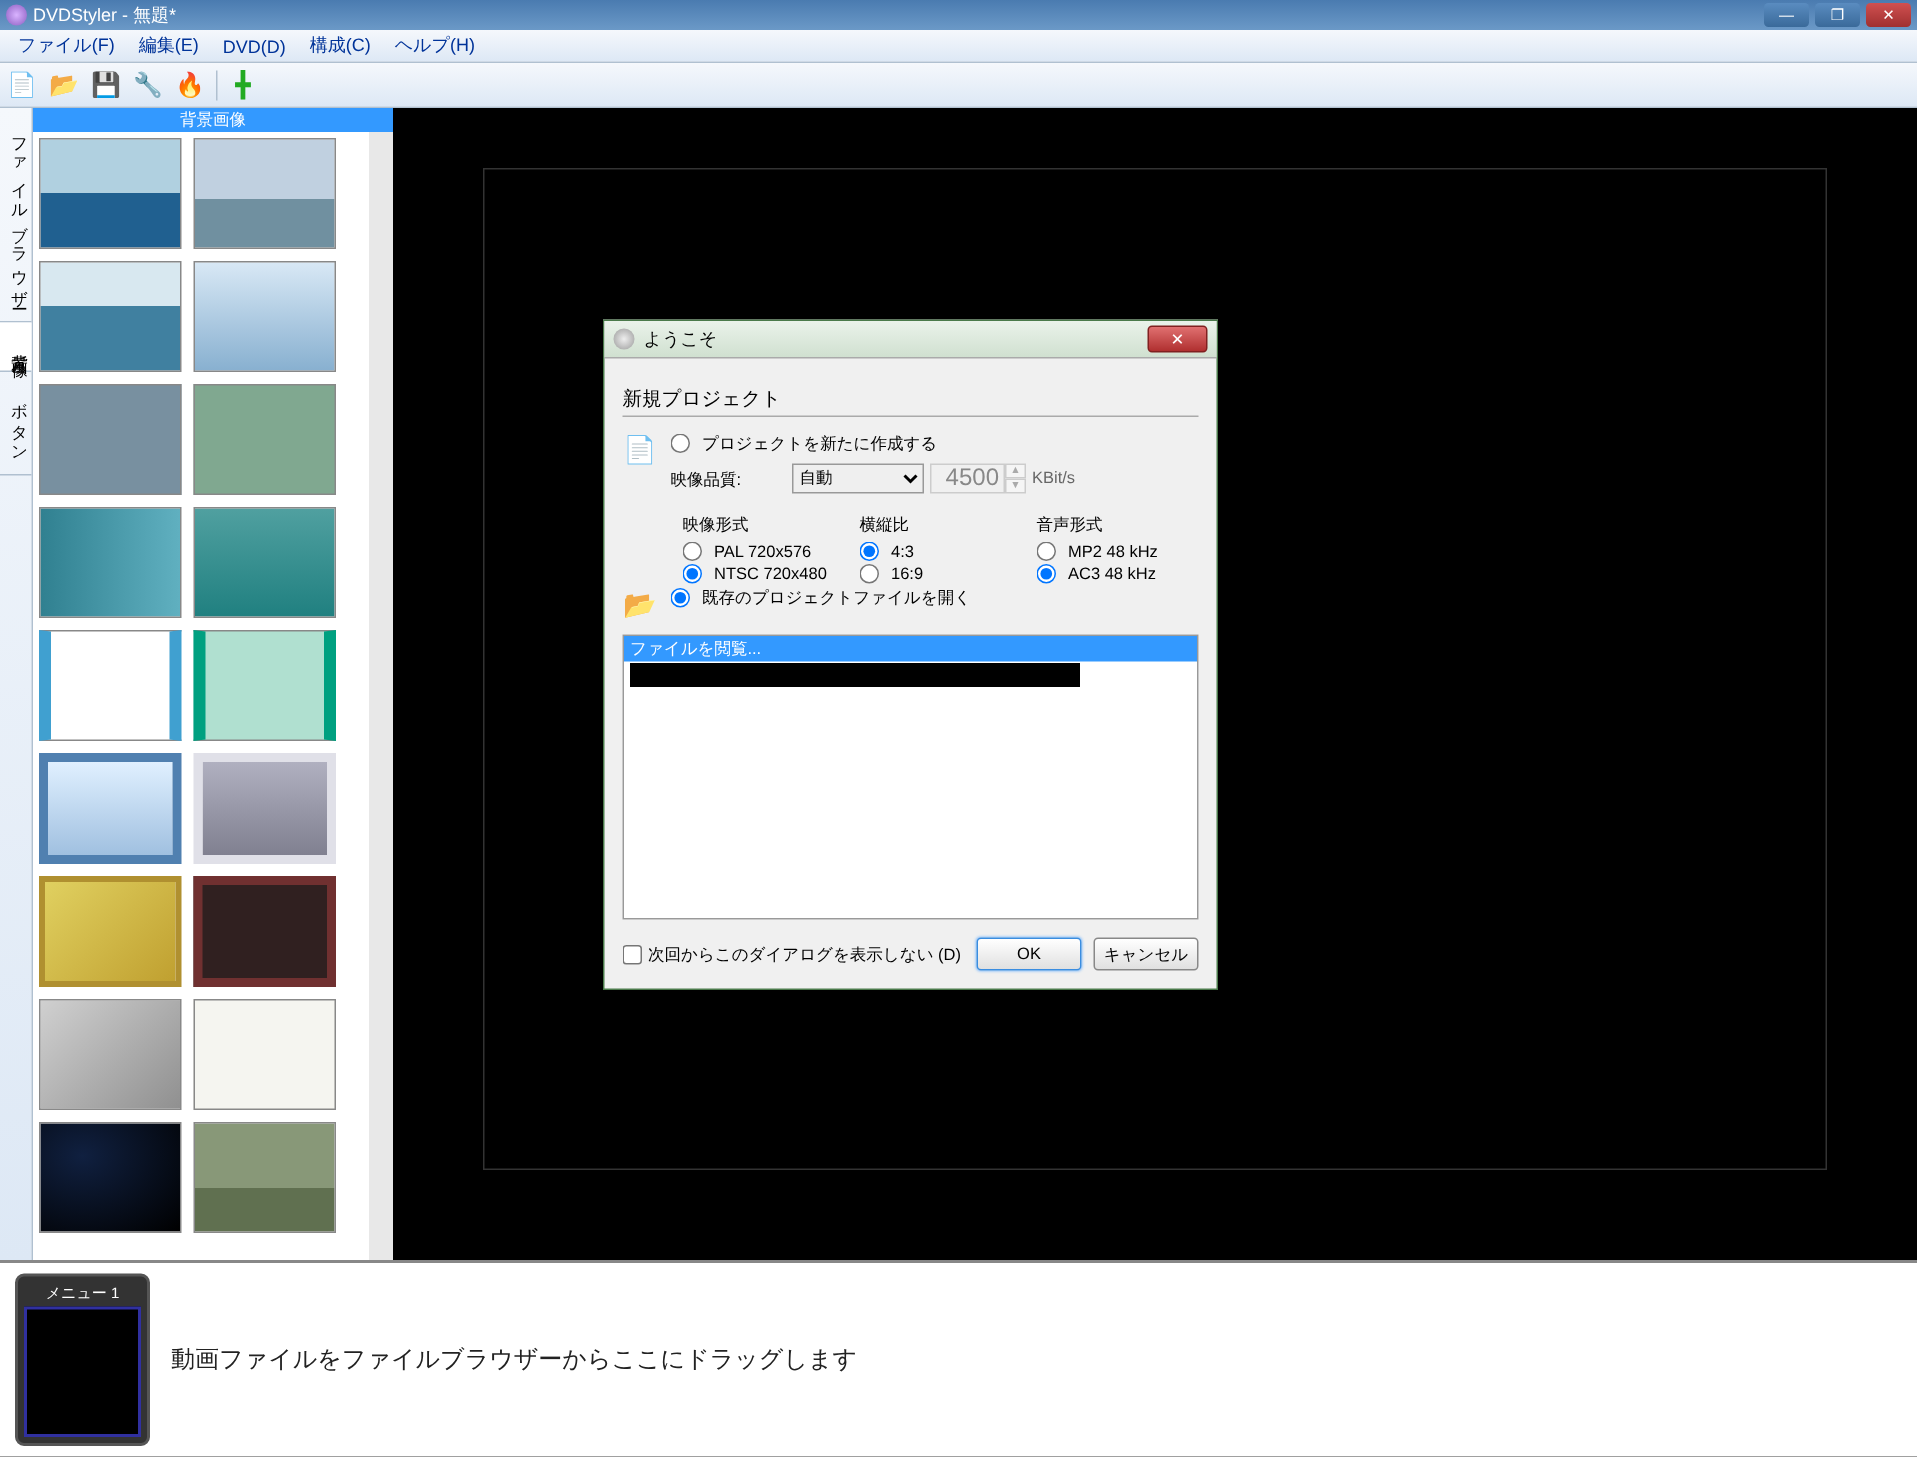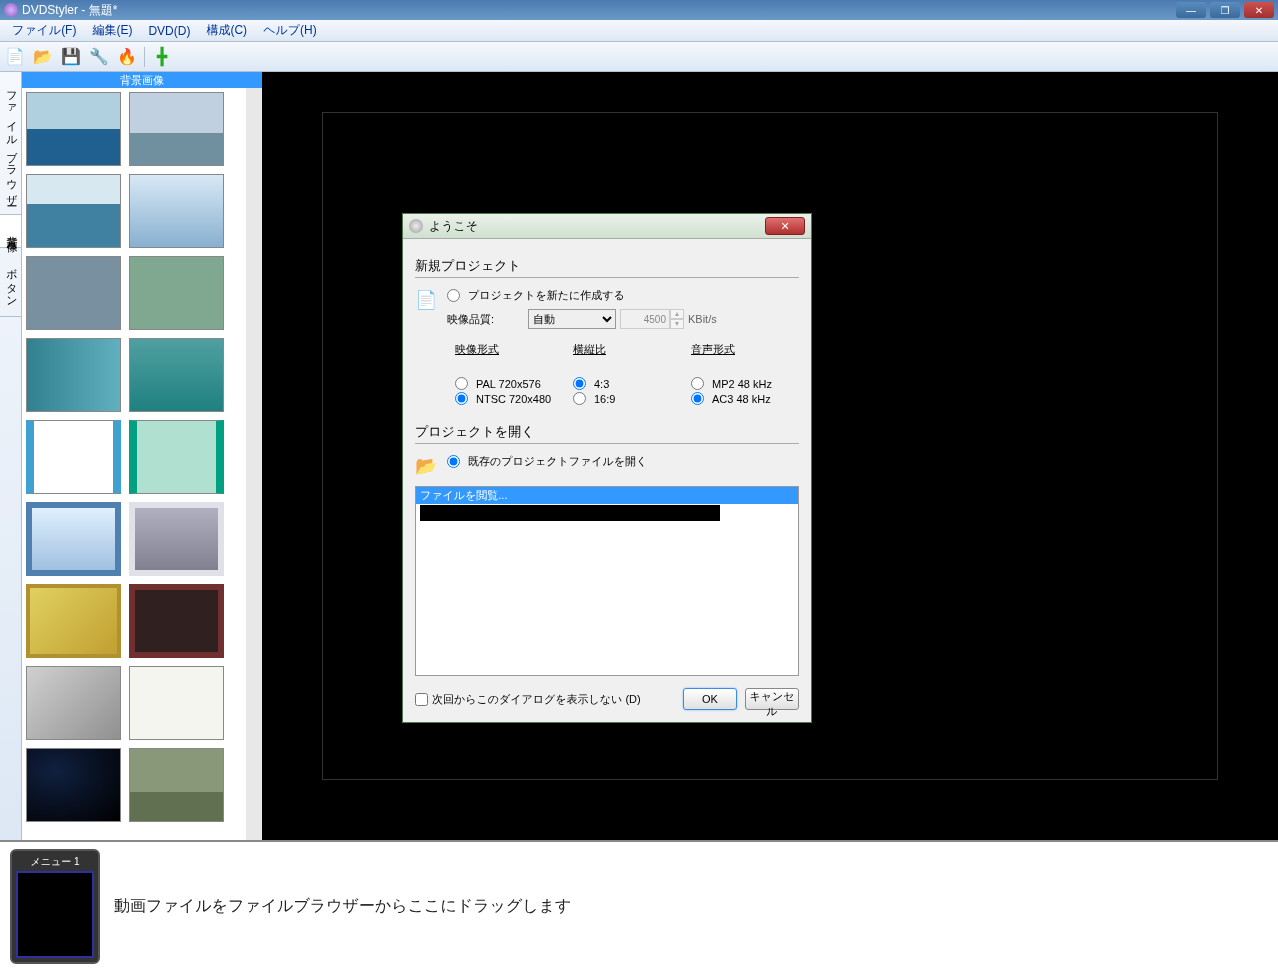--- a/index.html
+++ b/index.html
@@ -57,36 +57,36 @@
 .proj-row { display: flex; align-items: flex-start; gap: 8px; margin-bottom: 8px; }
 .proj-icon { width: 24px; height: 24px; flex-shrink: 0; display:flex; align-items:center; justify-content:center; font-size:18px;}
 .proj-fields { flex: 1; }
 .fld { display: flex; align-items: center; margin-bottom: 5px; gap: 6px; }
 .fld label { width: 75px; font-size: 11px; }
 .txtinput { flex: 1; height: 20px; border: 1px solid #999; padding: 0 4px; font-size: 11px; background: #fff; }
 .selinput { flex: 1; height: 20px; border: 1px solid #999; font-size: 11px; background: #fff; }
 .qrow { display: flex; align-items: center; gap: 4px; }
 .qsel { width: 88px; height: 20px; border: 1px solid #999; font-size: 11px; }
 .spinbox { display:flex; align-items:center; }
-.spinbox input { width: 50px; height: 20px; border: 1px solid #ccc; font-size: 10px; text-align: right; padding-right: 3px; color: #888; background: #f0f0f0; }
+.spinbox input { width: 50px; height: 20px; border: 1px solid #ccc; font-size: 16px; text-align: right; padding-right: 3px; color: #888; background: #f0f0f0; }
 .spinbtns { display:flex; flex-direction:column; }
 .spinbtns div { width: 14px; height: 10px; border: 1px solid #ccc; font-size: 7px; text-align:center; line-height:8px; background:#f5f5f5; color:#aaa;}
 .unit { font-size: 11px; color: #666; }
 .groups { display: flex; gap: 10px; margin: 6px 0 0 40px; }
 .grp { flex: 1; }
-.grp-h { font-size: 11px; text-decoration: underline; margin-bottom: 20px; }
+.grp-h { font-size: 11px; margin-bottom: 4px; }
 .radio-item { display: flex; align-items: center; gap: 8px; font-size: 11px; margin-bottom: 2px; }
 .radio-item input { margin: 0; }
 .filelist { border: 1px solid #999; background: #fff; height: 190px; overflow: auto; }
 .filelist .row { padding: 1px 4px; font-size: 11px; }
 .filelist .row.sel { background: #3399ff; color: #fff; }
 .filelist .row.black { background: #000; height: 16px; margin: 1px 4px 0 4px; width: 300px;}
 .dlg-footer { display: flex; align-items: center; padding-top: 12px; gap: 8px; }
 .dlg-footer .chk { display: flex; align-items: center; gap: 4px; font-size: 11px; flex: 1; }
-.dlg-btn { width: 54px; height: 22px; border: 1px solid #888; background: linear-gradient(to bottom, #fff, #e0e0e0); font-size: 11px; cursor: pointer; border-radius: 3px; }
+.dlg-btn { width: 70px; height: 22px; border: 1px solid #888; background: linear-gradient(to bottom, #fff, #e0e0e0); font-size: 11px; cursor: pointer; border-radius: 3px; }
 .dlg-btn.default { border: 1px solid #3a8de0; box-shadow: 0 0 2px #6ab0ff; }
 
 
 .t1{background:linear-gradient(to bottom,#b0d0e0 50%,#206090 50%);}
 .t2{background:linear-gradient(to bottom,#c0d0e0 55%,#7090a0 55%);}
 .t3{background:linear-gradient(to bottom,#d8e8f0 40%,#4080a0 40%);}
 .t4{background:linear-gradient(to bottom,#d8e8f5,#88b0d0);}
 .t5{background:#7890a0;}
 .t6{background:#80a890;}
 .t7{background:linear-gradient(to right,#308090,#60b0c0);}
@@ -260,21 +260,20 @@
             <input type="radio" name="af" style="">
             <span>MP2 48 kHz</span>
           </div>
         <div class="radio-item">
             <input type="radio" name="af" checked="" style="">
             <span>AC3 48 kHz</span>
           </div>
       </div>
     </div>
 
-    <div class="section-h" style="margin-top:16px;">プロジェクトを開く</div>
     <div class="proj-row">
       <div class="proj-icon">📂</div>
       <div class="radio-item">
         <input type="radio" name="mode" checked="" style="">
         <span>既存のプロジェクトファイルを開く</span>
       </div>
     </div>
     <div class="filelist">
       <div class="row sel">ファイルを閲覧...</div>
       <div class="row black"></div>

